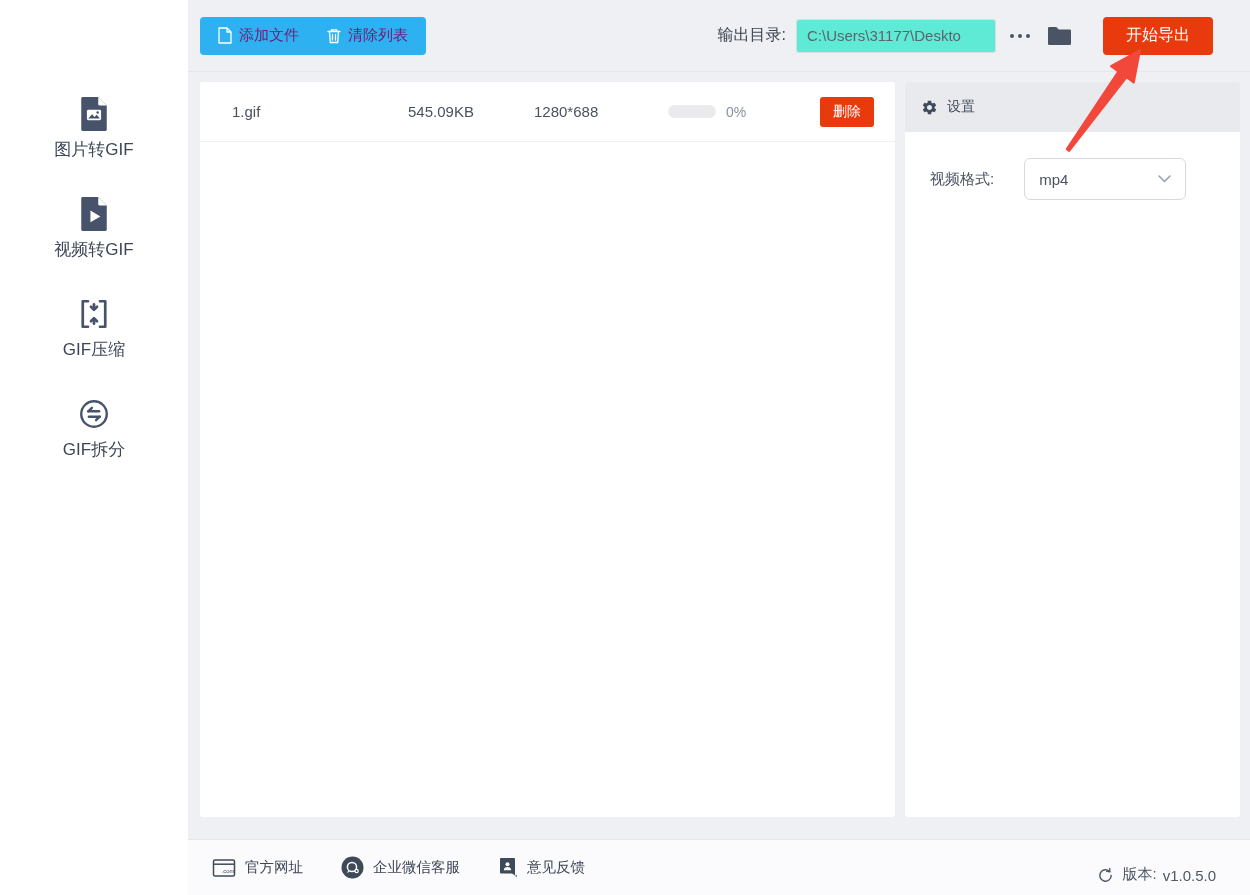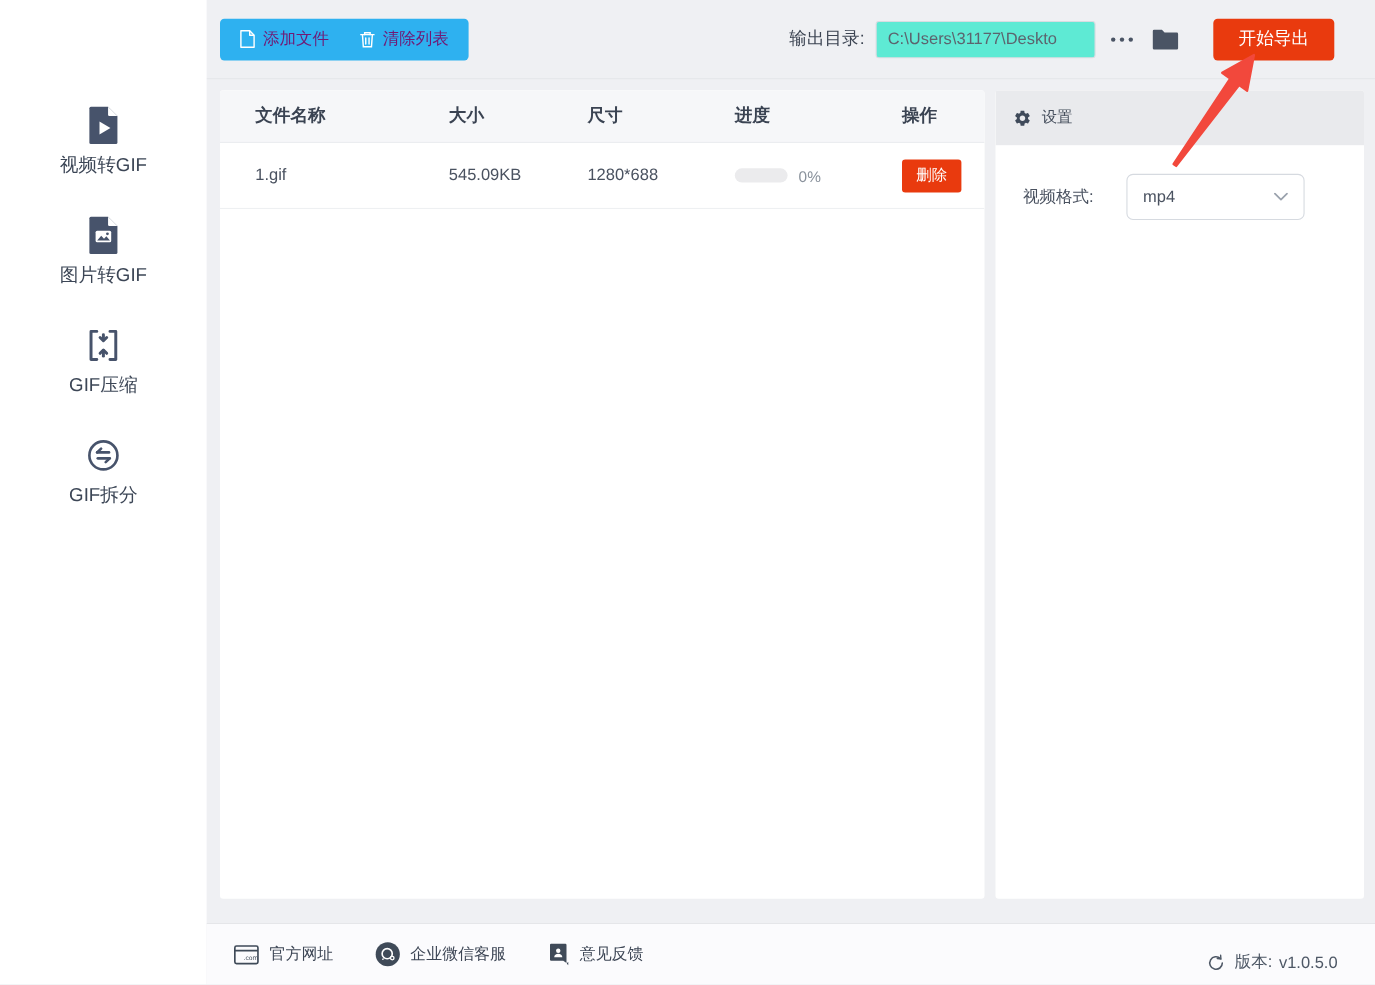--- a/index.html
+++ b/index.html
@@ -81,37 +81,37 @@
 
 <div class="app">
 
   <div class="sidebar">
 
     <div class="side-item">
       <span class="s-icon">
         <svg width="34" height="38" viewBox="0 0 24 26">
             <path fill="currentColor" d="M4 1h11l6 6v17a1 1 0 0 1-1 1H4a1 1 0 0 1-1-1V2a1 1 0 0 1 1-1z"></path>
             <path fill="#ffffff" d="M15 1l6 6h-5.2a.8.8 0 0 1-.8-.8z"></path>
-            <path fill="#ffffff" d="M9.5 10.5l7 4.2-7 4.2z"></path>
-          </svg>
-      </span>
-      <span class="s-label">视频转GIF</span>
+            <rect x="7" y="10" width="10" height="7.4" rx="1" fill="#ffffff"></rect>
+            <path fill="currentColor" d="M8 16.2l2.6-3 1.8 1.9 1.5-1.5 2.3 2.6z"></path>
+            <circle cx="14.6" cy="12" r="0.9" fill="currentColor"></circle>
+          </svg>
+      </span>
+      <span class="s-label">图片转GIF</span>
     </div>
 
     <div class="side-item">
       <span class="s-icon">
         <svg width="34" height="38" viewBox="0 0 24 26">
             <path fill="currentColor" d="M4 1h11l6 6v17a1 1 0 0 1-1 1H4a1 1 0 0 1-1-1V2a1 1 0 0 1 1-1z"></path>
             <path fill="#ffffff" d="M15 1l6 6h-5.2a.8.8 0 0 1-.8-.8z"></path>
-            <rect x="7" y="10" width="10" height="7.4" rx="1" fill="#ffffff"></rect>
-            <path fill="currentColor" d="M8 16.2l2.6-3 1.8 1.9 1.5-1.5 2.3 2.6z"></path>
-            <circle cx="14.6" cy="12" r="0.9" fill="currentColor"></circle>
-          </svg>
-      </span>
-      <span class="s-label">图片转GIF</span>
+            <path fill="#ffffff" d="M9.5 10.5l7 4.2-7 4.2z"></path>
+          </svg>
+      </span>
+      <span class="s-label">视频转GIF</span>
     </div>
 
     <div class="side-item">
       <span class="s-icon">
         <svg width="36" height="36" viewBox="0 0 24 24" fill="none" stroke="currentColor" stroke-width="1.8" stroke-linecap="round" stroke-linejoin="round">
             <path d="M8 3.5H4.5v17H8"></path>
             <path d="M16 3.5h3.5v17H16"></path>
             <path d="M12 5.5v3.2"></path>
             <path d="M10 7.2l2 2 2-2"></path>
             <path d="M12 18.5v-3.2"></path>
@@ -179,27 +179,20 @@
             </svg>
         </span>
       </button>
       <button class="start-btn">开始导出</button>
     </div>
 
     <div class="content">
 
       <div class="panel file-panel">
 
-        <div class="tbl-head">
-          <span>文件名称</span>
-          <span>大小</span>
-          <span>尺寸</span>
-          <span>进度</span>
-          <span>操作</span>
-        </div>
 
         <div class="tbl-row">
           <span>1.gif</span>
           <span>545.09KB</span>
           <span>1280*688</span>
           <span class="progress-cell">
             <span class="progress-pill"><span class="progress-fill" style="width:0%"></span></span>
             <span class="progress-label">0%</span>
           </span>
           <span>

